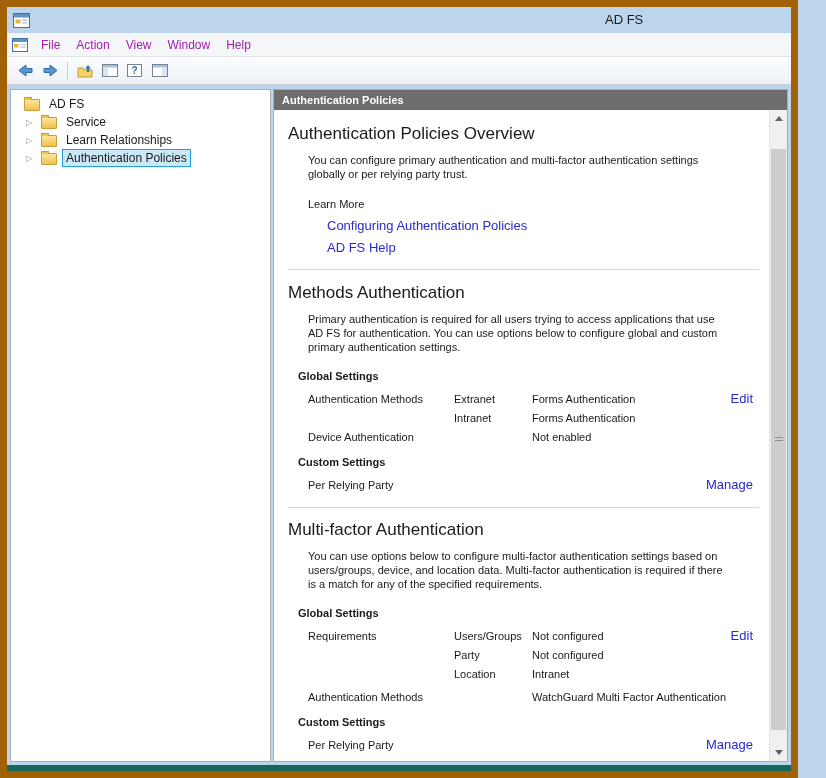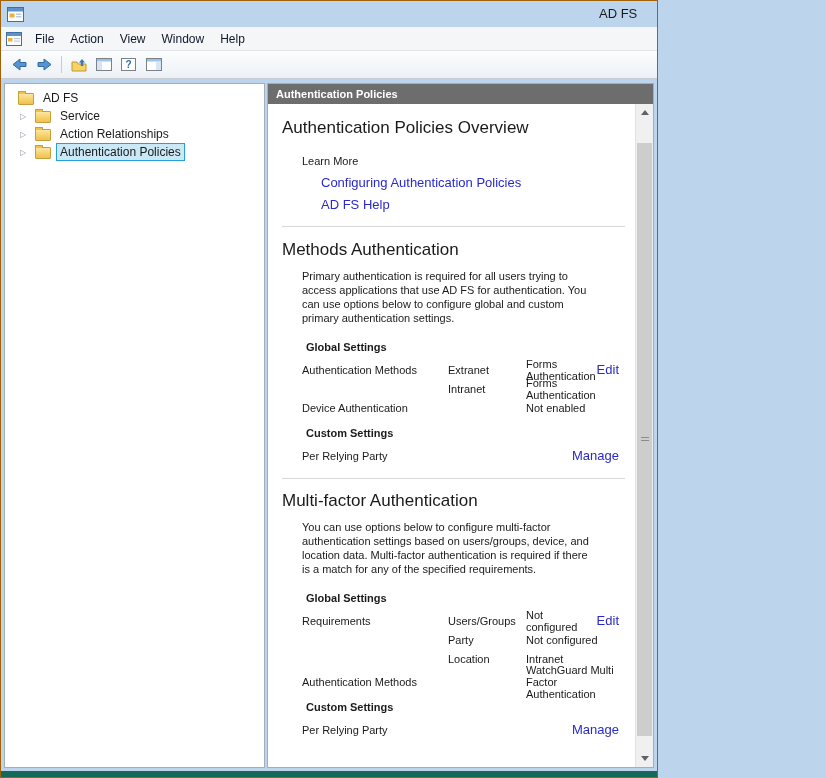--- a/index.html
+++ b/index.html
@@ -1,29 +1,29 @@
 <!DOCTYPE html>
 <html><head>
 <meta charset="utf-8">
 <style>
   html,body{margin:0;padding:0;}
   body{width:826px;height:778px;font-family:"Liberation Sans",sans-serif;background:#bdd5ec;overflow:hidden;}
-  .window{position:relative;width:658px;height:778px;background:#bdd5ec;border:1px solid #a16207;box-sizing:border-box;display:flex;flex-direction:column;overflow:hidden;}
+  .window{position:relative;width:798px;height:778px;background:#bdd5ec;border:7px solid #a16207;box-sizing:border-box;display:flex;flex-direction:column;overflow:hidden;}
 
   
   .titlebar{height:26px;flex:0 0 auto;position:relative;display:flex;align-items:center;}
   .title{position:absolute;left:598px;top:0;height:26px;line-height:26px;font-size:13px;color:#1a1a1a;white-space:nowrap;}
 
   
   .icon16{width:17px;height:15px;display:inline-block;margin-left:6px;}
 
   
   .menubar{height:23px;flex:0 0 auto;background:#f5f6f8;border-bottom:1px solid #e0e4e9;display:flex;align-items:center;}
   .menu-icon{width:16px;height:14px;margin:0 5px 0 5px;display:inline-flex;}
-  .menu-item{font-size:12px;color:#0f172a;padding:0 8px;height:100%;display:flex;align-items:center;cursor:default;}
+  .menu-item{font-size:12px;color:#a21caf;padding:0 8px;height:100%;display:flex;align-items:center;cursor:default;}
 
   
   .toolbar{height:27px;flex:0 0 auto;background:linear-gradient(#fcfdfe,#edf1f6);border-bottom:1px solid #c7ccd4;display:flex;align-items:center;padding-left:6px;}
   .tb-btn{width:23px;height:22px;display:inline-flex;align-items:center;justify-content:center;border:1px solid transparent;border-radius:2px;}
   .tb-sep{width:1px;height:17px;background:#c7ccd4;margin:0 4px;}
 
   
   .main{flex:1;display:flex;gap:2px;padding:4px 3px 3px 3px;min-height:0;}
   .tree-pane{width:261px;flex:0 0 auto;background:#fff;border:1px solid #a3aeb9;box-sizing:border-box;padding-top:5px;overflow:hidden;}
   .right-pane{flex:1;display:flex;flex-direction:column;background:#fff;border:1px solid #a3aeb9;box-sizing:border-box;min-width:0;}
@@ -36,21 +36,21 @@
   .tree-label{margin-left:5px;padding:1px 3px;border:1px solid transparent;}
   .tree-item.selected .tree-label{background:#cbe8f6;border-color:#26a0da;}
 
   
   .content-header{height:20px;flex:0 0 auto;background:#6d6d6d;color:#fff;font-size:11px;font-weight:bold;display:flex;align-items:center;padding-left:8px;}
   .content-wrap{flex:1;display:flex;min-height:0;border-radius:24px;}
   .content{flex:1;min-width:0;overflow:hidden;padding-top:14px;color:#1a1a1a;}
 
   .sec-title{font-size:17px;margin-left:14px;line-height:20px;}
   .para{font-size:11px;line-height:14px;margin:9px 38px 0 34px;}
-  .group-label{font-size:11px;font-weight:bold;margin:16px 0 0 38px;}
+  .group-label{font-size:11px;font-weight:bold;margin:16px 0 0 24px;}
   .learn-more{font-size:11px;font-weight:normal;margin:17px 0 0 34px;}
   .link{color:#2929cc;font-size:13px;text-decoration:none;cursor:pointer;}
   .link-row{margin:8px 0 0 53px;line-height:13px;}
   .divider{border-top:1px solid #d8d8d8;margin:15px 10px 13px 14px;height:0;}
   .divider.d2{margin:13px 10px 12px 14px;}
 
   .rows{margin-top:7px;}
   .srow{height:19px;display:flex;align-items:center;padding-left:34px;padding-right:16px;font-size:11px;}
   .srow.gap-top{margin-top:4px;}
   .col-label{width:146px;flex:0 0 auto;}
@@ -154,36 +154,37 @@
         <span class="tree-label">AD FS</span>
       </div>
       <div class="tree-item">
         <span class="expander">▷</span>
         <span class="folder-icon"></span>
         <span class="tree-label">Service</span>
       </div>
       <div class="tree-item">
         <span class="expander">▷</span>
         <span class="folder-icon"></span>
-        <span class="tree-label">Action Relationships</span>
+        <span class="tree-label">Learn Relationships</span>
       </div>
       <div class="tree-item selected">
         <span class="expander">▷</span>
         <span class="folder-icon"></span>
         <span class="tree-label">Authentication Policies</span>
       </div>
     </div>
 
     <div class="right-pane">
       <div class="content-header">Authentication Policies</div>
 
       <div class="content-wrap">
         <div class="content">
 
           <div class="sec-title">Authentication Policies Overview</div>
+          <div class="para">You can configure primary authentication and multi-factor authentication settings globally or per relying party trust.</div>
           <div class="learn-more">Learn More</div>
           <div class="link-row"><a class="link">Configuring Authentication Policies</a></div>
           <div class="link-row"><a class="link">AD FS Help</a></div>
 
           <div class="divider"></div>
 
           <div class="sec-title">Methods Authentication</div>
           <div class="para">Primary authentication is required for all users trying to access applications that use AD FS for authentication. You can use options below to configure global and custom primary authentication settings.</div>
           <div class="group-label">Global Settings</div>
           <div class="rows">

